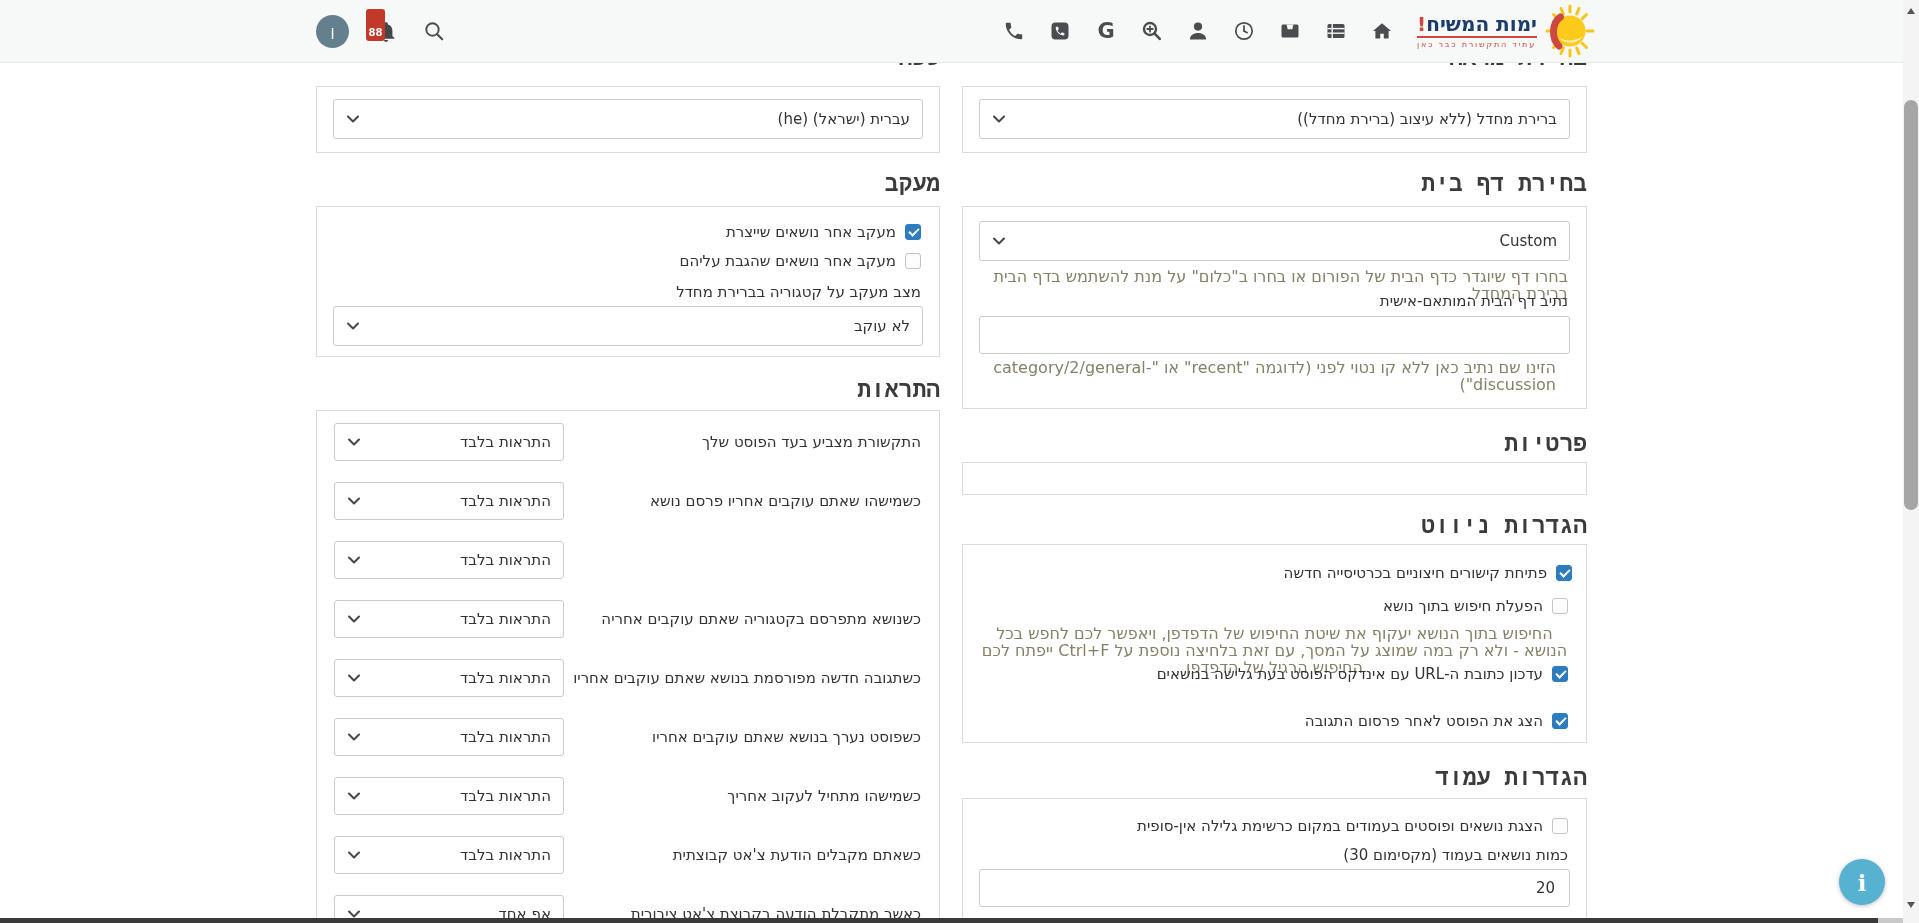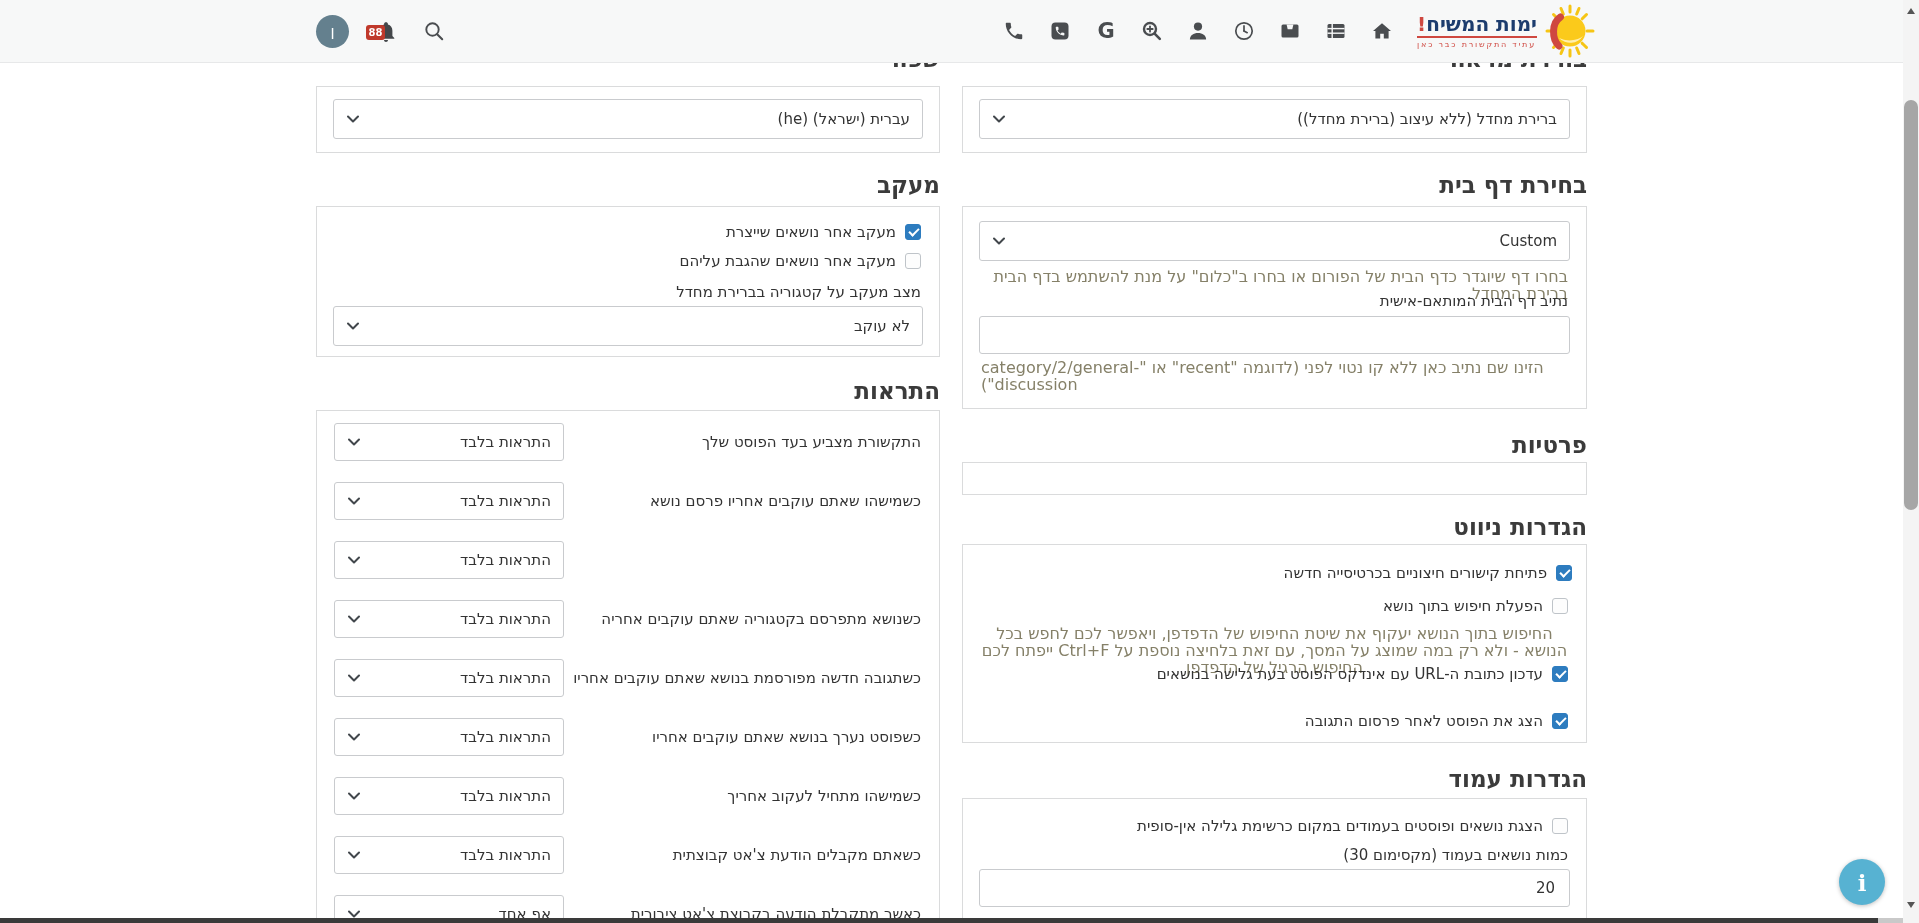--- a/index.html
+++ b/index.html
@@ -25,30 +25,30 @@
   #logo-title .bang { color:#cf4840; font-weight:700; }
   #logo-rule { height:2px; background:#cf4840; margin:1px 0 2px 0; }
   #logo-sub { font-size:8px; letter-spacing:1.8px; color:#cf4840; white-space:nowrap; }
 
   
   #avatar { width:33px; height:33px; border-radius:50%; background:#64808e; color:#fff;
     display:flex; align-items:center; justify-content:center; font-size:15px; cursor:pointer; }
   #bell-wrap { position:relative; width:22px; height:24px; cursor:pointer; }
   #badge { position:absolute; top:-10px; left:-9px; min-width:19px; height:15px; background:#c0392b;
     border-radius:3px; color:#fff; font-size:10px; font-weight:700; line-height:15px; text-align:center;
-    padding:0 2px; z-index:2;margin-top:16px; }
+    padding:16px 2px; z-index:2; }
 
   
   #content { position:absolute; left:316px; top:0; width:1271px; height:923px; z-index:1; }
   .col { position:absolute; top:0; height:923px; }
   #col-left  { left:0;   width:624px; }
   #col-right { left:646px; width:625px; }
 
   h3.sec { position:absolute; right:0; font-size:23px; font-weight:700; color:#3b3b3b;
-    line-height:30px; white-space:nowrap; }
+    line-height:30px; white-space:nowrap;font-family:Liberation Mono, monospace; }
   .panel { position:absolute; left:0; right:0; background:#fff; border:1px solid #dadbdc; }
 
   .sel { position:absolute; height:40px; border:1px solid #c9cbce; border-radius:3px;
     background:#fff; cursor:pointer; }
   .sel .val { position:absolute; right:12px; top:0; line-height:38px; font-size:15px; color:#333; white-space:nowrap; }
   .sel .chev { position:absolute; left:13px; top:50%; margin-top:-4px; }
   .sel.small { height:38px; }
   .sel.small .val { line-height:36px; }
 
   .inp { position:absolute; height:38px; border:1px solid #c9cbce; border-radius:3px;
@@ -225,21 +225,21 @@
         <span class="val">Custom</span>
         <svg class="chev" width="12" height="8" viewBox="0 0 12 8">
             <polyline points="1,1.5 6,6.5 11,1.5" fill="none" stroke="#42474c" stroke-width="2" stroke-linecap="round" stroke-linejoin="round"></polyline>
           </svg>
       </div>
       <div class="hint" style="top:61px; right:18px; left:18px; text-align:right">בחרו דף שיוגדר כדף הבית של הפורום או בחרו ב"כלום" על מנת להשתמש בדף הבית ברירת המחדל.</div>
       <div class="plain-label" style="top:85px">נתיב דף הבית המותאם-אישית</div>
       <div style="position:absolute; top:109px; left:16px; right:16px; height:38px">
         <input class="inp" value="" style="">
       </div>
-      <div class="hint" style="top:152px; right:30px; left:18px; text-align:left">הזינו שם נתיב כאן ללא קו נטוי לפני (לדוגמה "recent" או "category/2/general-discussion")</div>
+      <div class="hint" style="top:152px; right:30px; left:18px; text-align:right">הזינו שם נתיב כאן ללא קו נטוי לפני (לדוגמה "recent" או "category/2/general-discussion")</div>
     </div>
 
     <h3 class="sec" style="top:430px">פרטיות</h3>
     <div class="panel" style="top:462px; height:33px"></div>
 
     <h3 class="sec" style="top:512px">הגדרות ניווט</h3>
     <div class="panel" style="top:544px; height:199px">
       <div class="cb-row" style="top:19px; right:14px">
         <span class="cb on"></span>
         <span class="cb-label">פתיחת קישורים חיצוניים בכרטיסייה חדשה</span>

